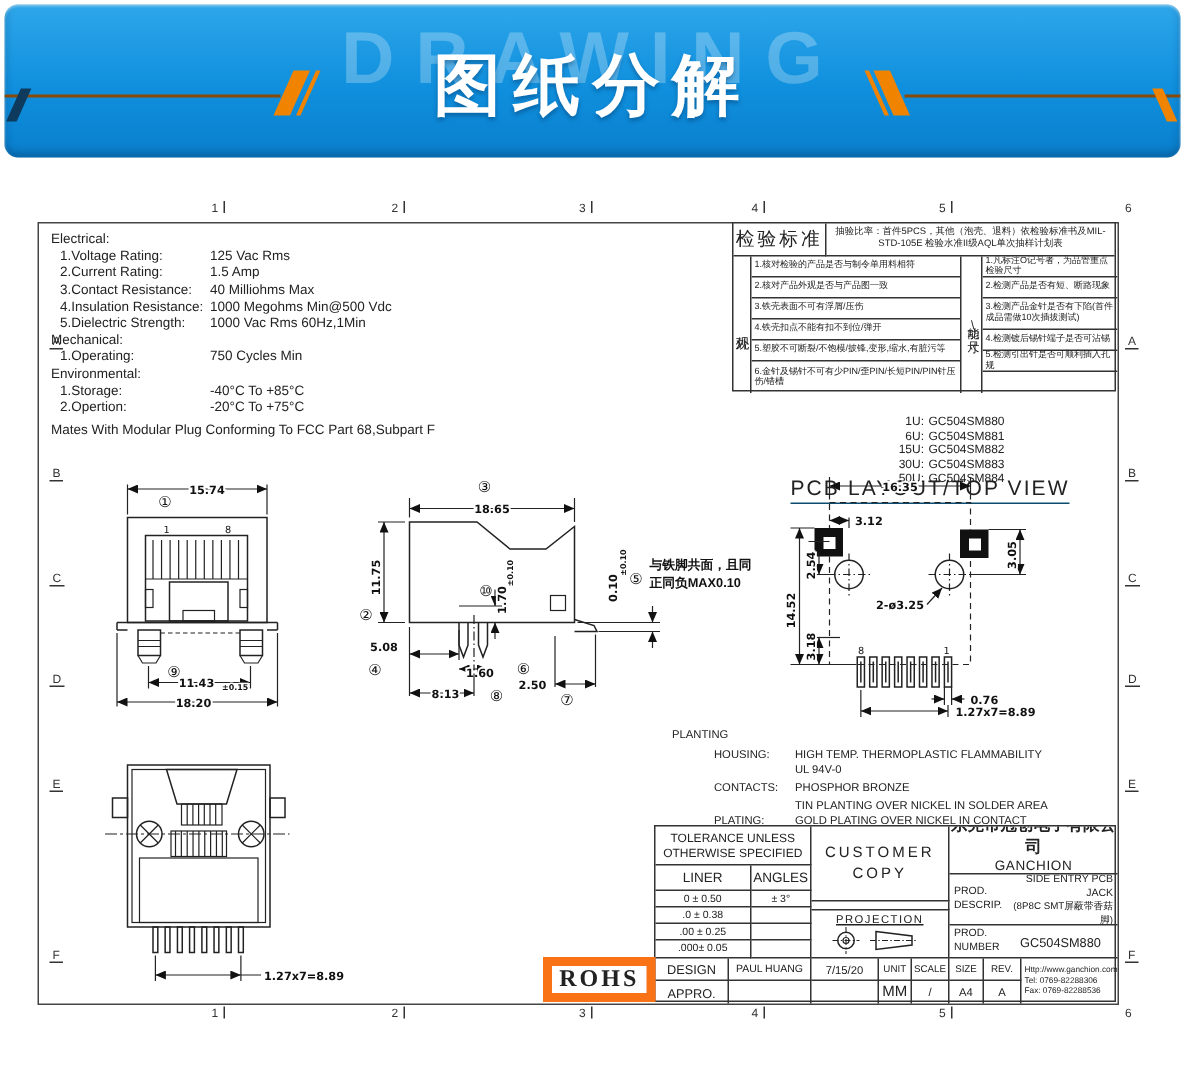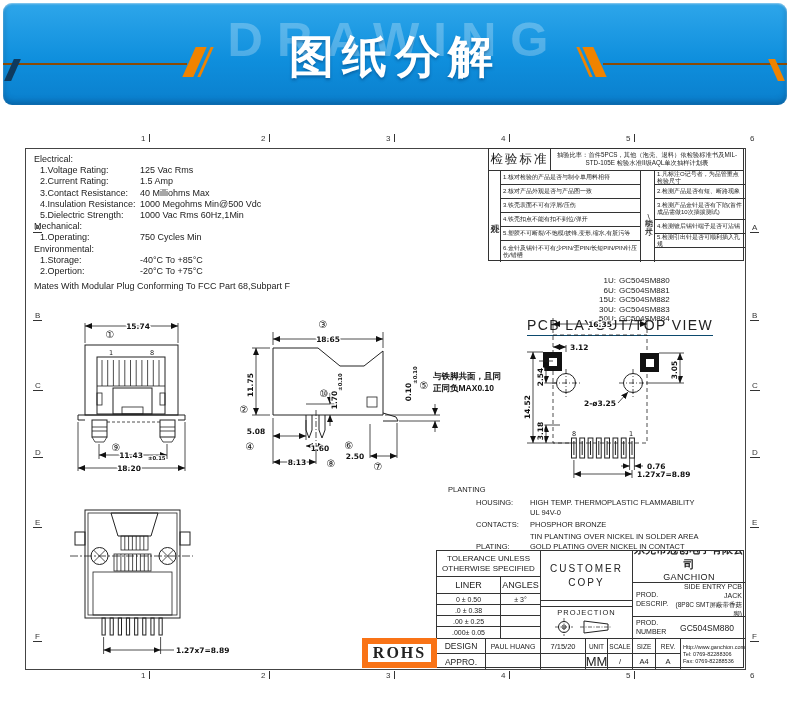--- a/index.html
+++ b/index.html
@@ -427,21 +427,21 @@
     <div class="tcell" style="left:64px;top:65px;width:40px;height:11px;font-size:7px;"></div>
     <div class="tcell" style="left:0;top:76px;width:64px;height:12px;font-size:7px;">.000±  0.05</div>
     <div class="tcell" style="left:64px;top:76px;width:40px;height:12px;font-size:7px;"></div>
 
     <div class="tcell" style="left:104px;top:0;width:92px;height:50px;flex-direction:column;font-size:10px;letter-spacing:2px;line-height:14px;">
       <span>CUSTOMER</span>
       <span>COPY</span>
     </div>
     <div class="tcell" style="left:104px;top:50px;width:92px;height:6px;"></div>
     <div class="tcell" style="left:104px;top:56px;width:92px;height:32px;flex-direction:column;justify-content:flex-start;padding-top:1px;">
-      <span style="font-size:7.5px;letter-spacing:1px;">PROJECTION</span>
+      <span style="font-size:7.5px;letter-spacing:1px;text-decoration:underline;">PROJECTION</span>
       <svg width="70" height="20" viewBox="0 0 70 20">
         <circle cx="12" cy="10" r="5.5" fill="none" stroke="#222"></circle>
         <circle cx="12" cy="10" r="2" fill="none" stroke="#222" stroke-width="0.8"></circle>
         <path d="M3 10H21M12 1V19" stroke="#222" stroke-width="0.7" stroke-dasharray="4,1.5,1,1.5" fill="none"></path>
         <path d="M32 4L56 7V13L32 16Z" fill="none" stroke="#222"></path>
         <path d="M28 10H60" stroke="#222" stroke-width="0.7" stroke-dasharray="4,1.5,1,1.5" fill="none"></path>
       </svg>
     </div>
 
     <div class="tcell noR" style="left:196px;top:0;width:112px;height:32px;flex-direction:column;">
@@ -474,21 +474,21 @@
     <div class="tcell" style="left:196px;top:88px;width:23px;height:15px;font-size:6.5px;">SIZE</div>
     <div class="tcell" style="left:219px;top:88px;width:25px;height:15px;font-size:6.5px;">REV.</div>
     <div class="tcell noR noB" style="left:244px;top:88px;width:64px;height:30px;flex-direction:column;align-items:flex-start;padding:1px 2px;font-size:5.5px;line-height:7px;text-align:left;">
       <span>Http://www.ganchion.com</span>
       <span>Tel:  0769-82288306</span>
       <span>Fax: 0769-82288536</span>
     </div>
     <div class="tcell noB" style="left:0;top:103px;width:49px;height:15px;font-size:8.5px;">APPRO.</div>
     <div class="tcell noB" style="left:49px;top:103px;width:55px;height:15px;"></div>
     <div class="tcell noB" style="left:104px;top:103px;width:45px;height:15px;"></div>
-    <div class="tcell noB" style="left:149px;top:103px;width:22px;height:15px;font-size:13px;text-align:center;">MM</div>
+    <div class="tcell noB" style="left:149px;top:103px;width:22px;height:15px;font-size:10px;text-align:center;">MM</div>
     <div class="tcell noB" style="left:171px;top:103px;width:25px;height:15px;font-size:7.5px;">/</div>
     <div class="tcell noB" style="left:196px;top:103px;width:23px;height:15px;font-size:7.5px;">A4</div>
     <div class="tcell noB" style="left:219px;top:103px;width:25px;height:15px;font-size:7.5px;">A</div>
   </div>
 
   <div class="rohs">ROHS</div>
 
 </div>
 
 </body></html>

